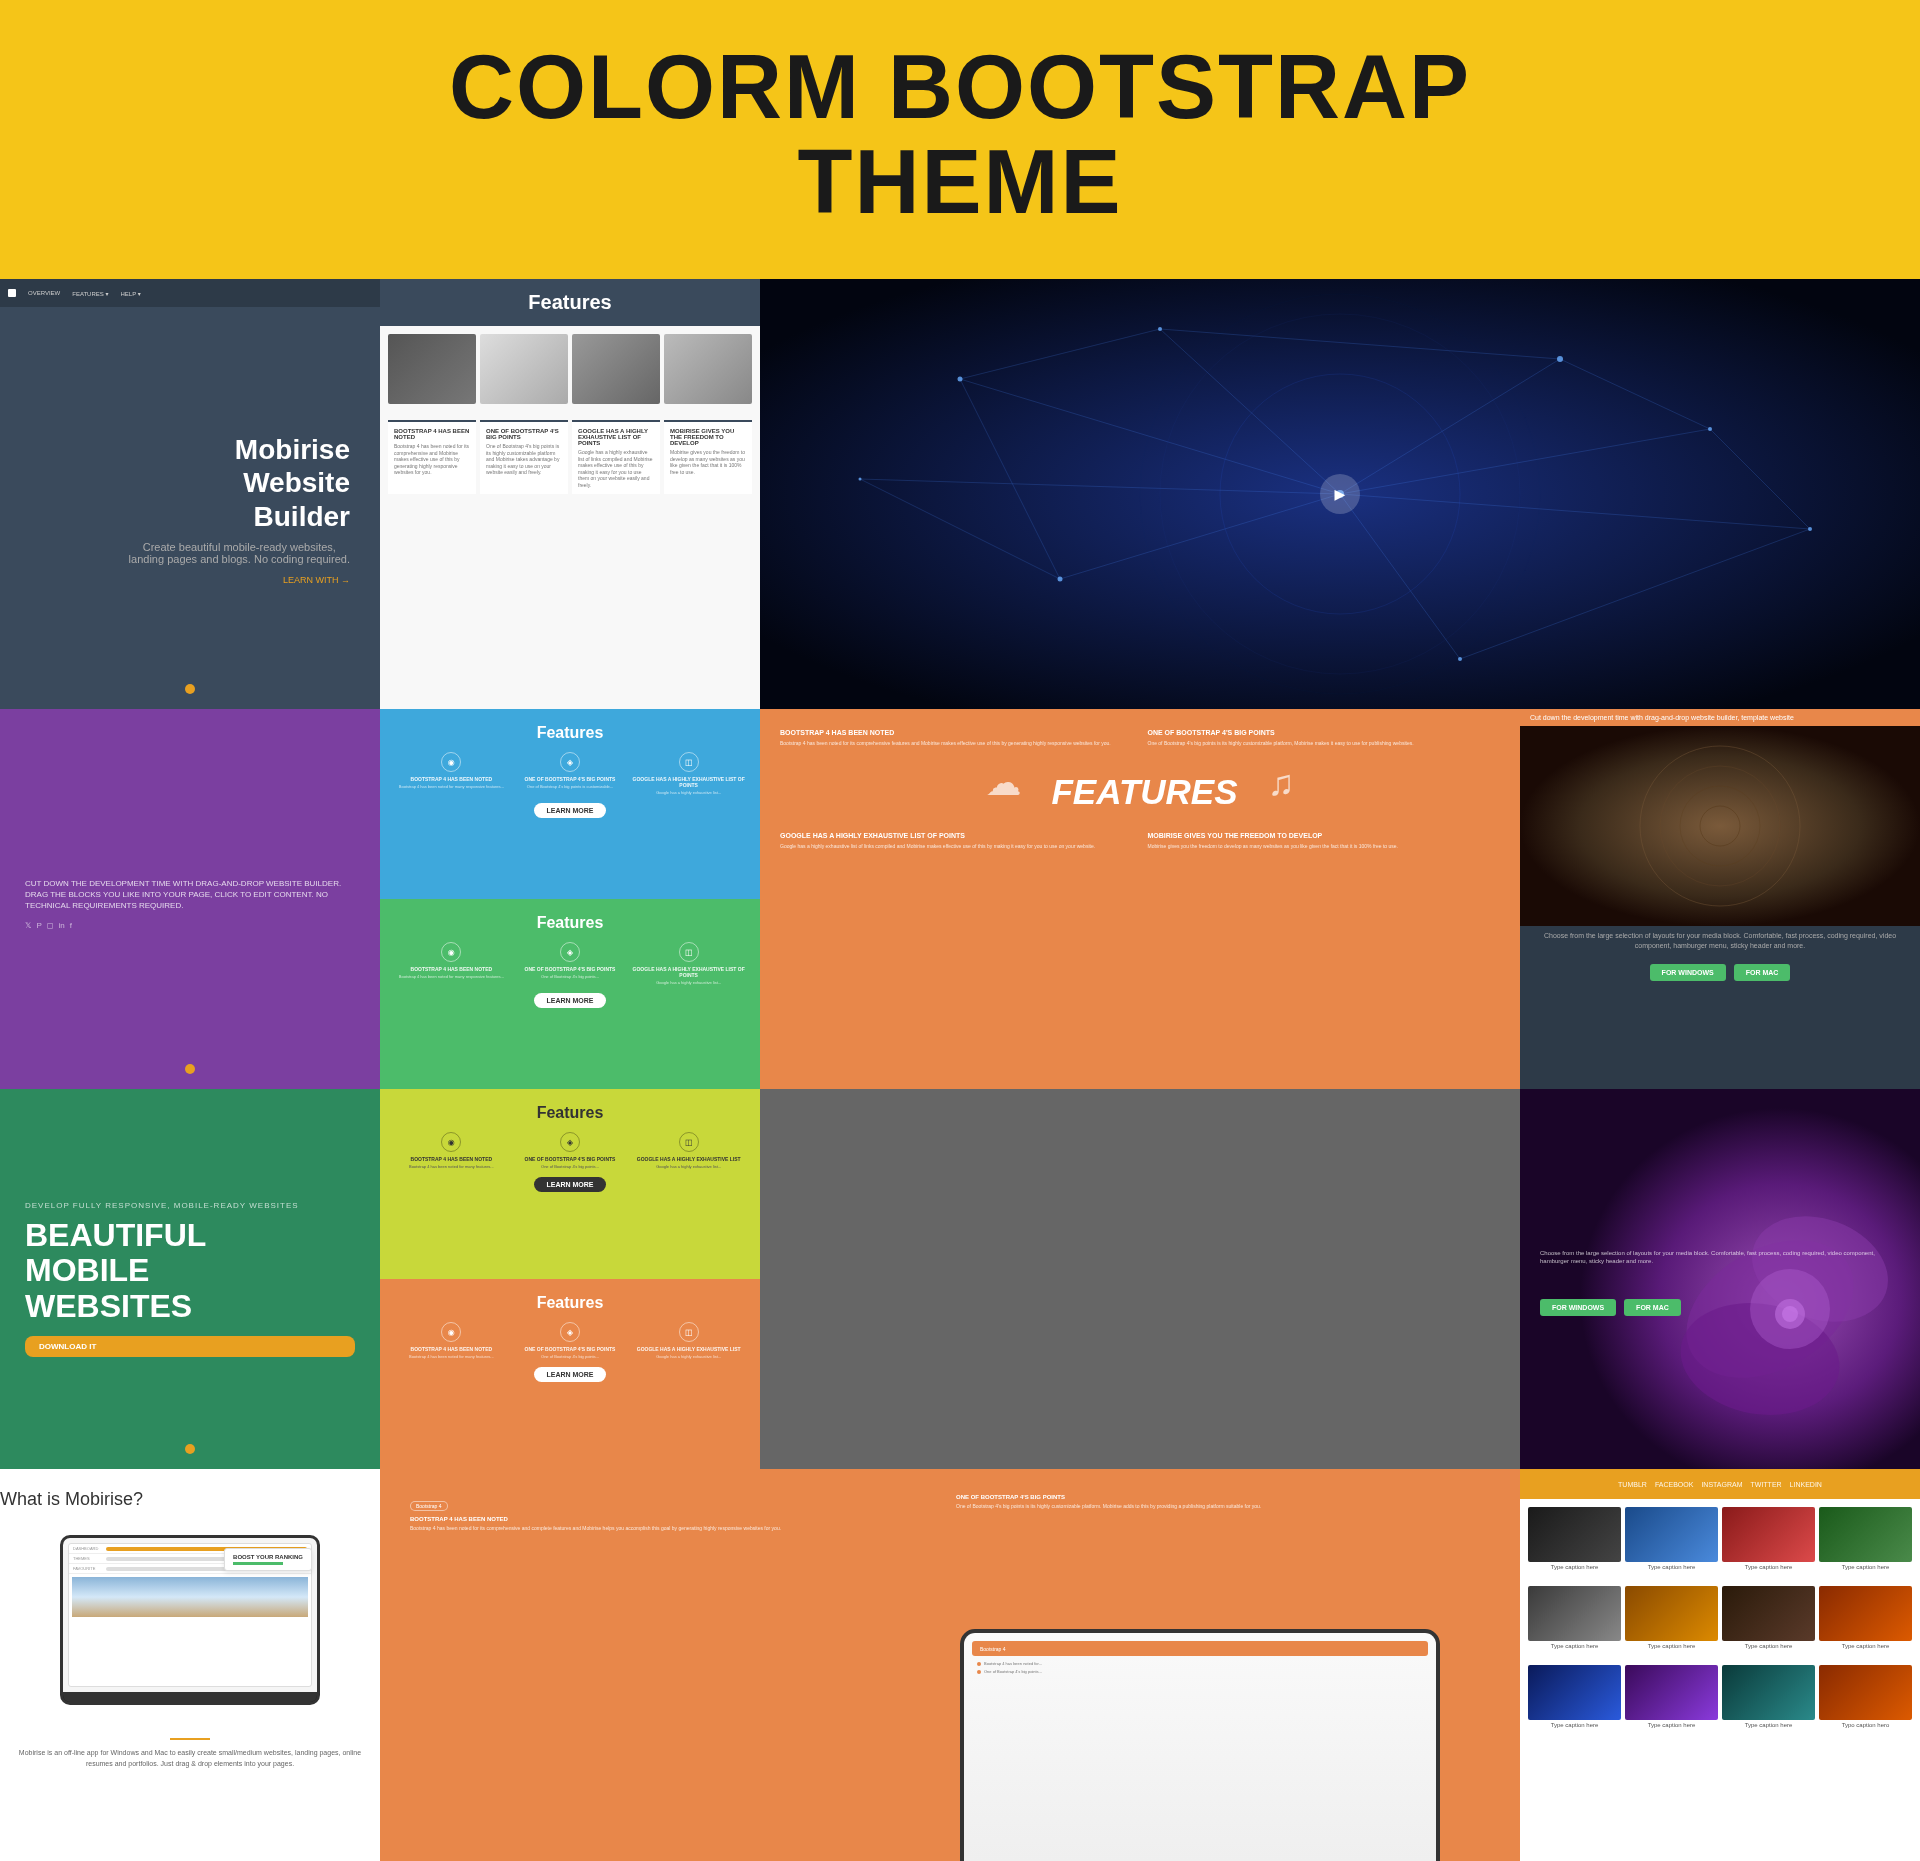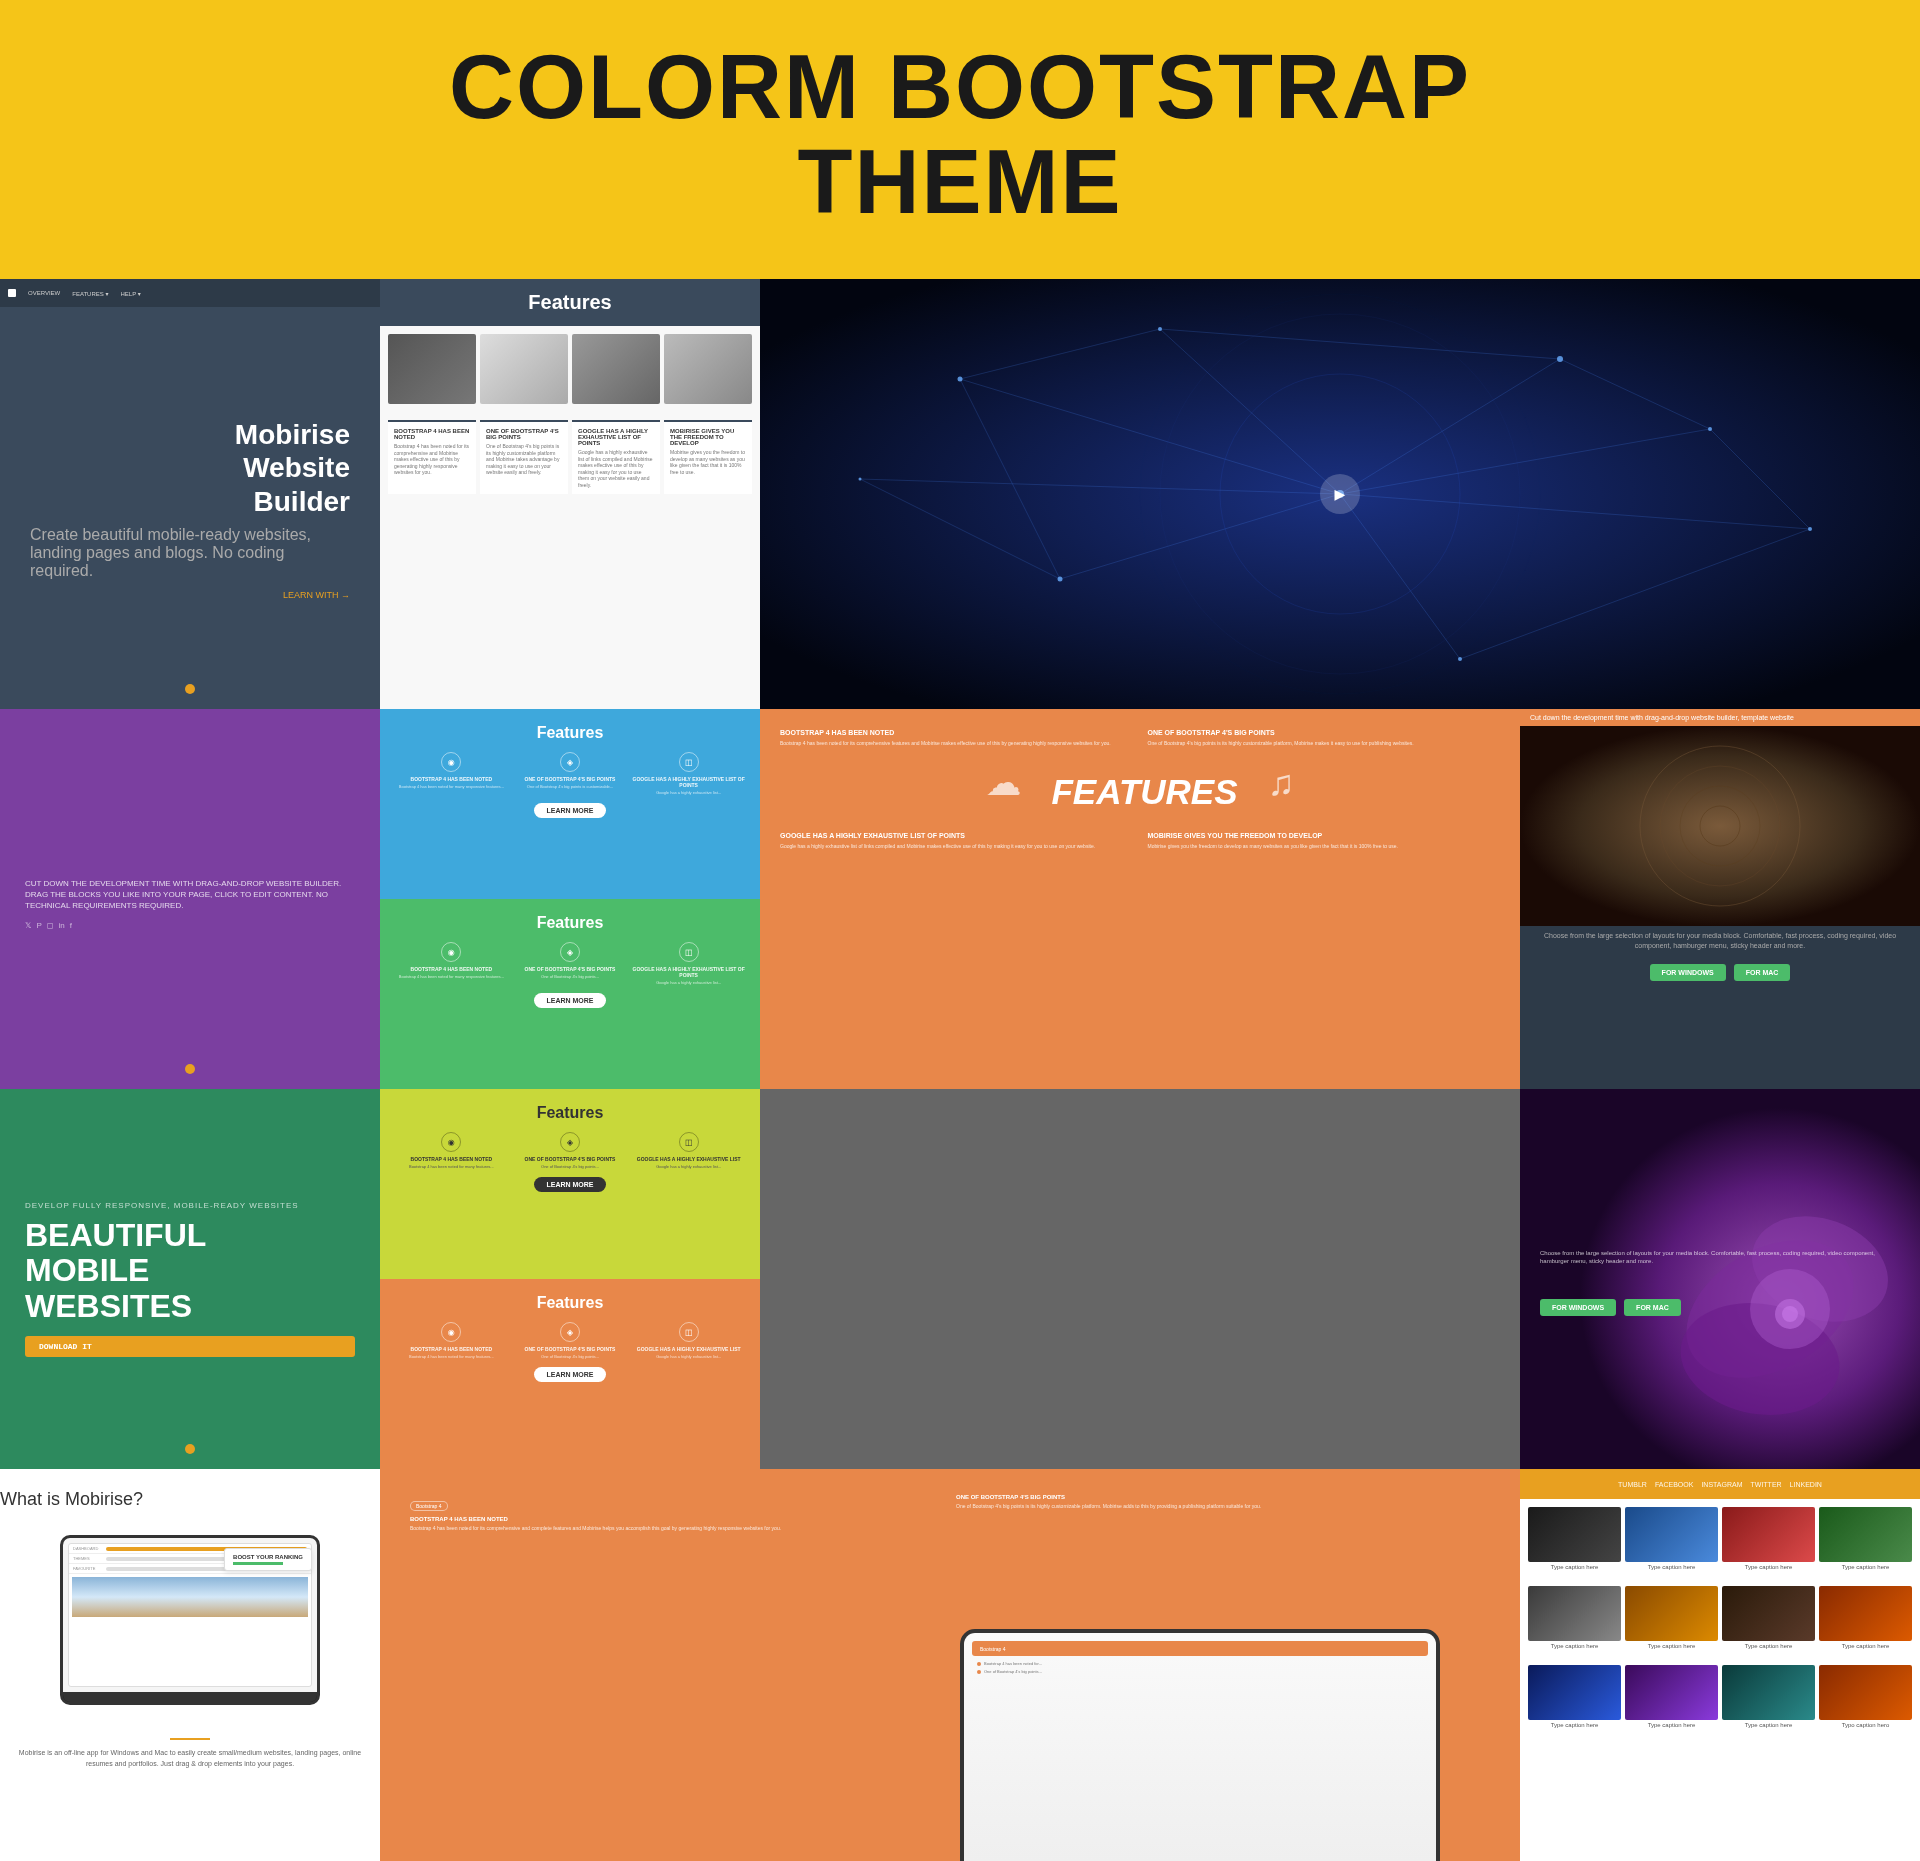--- a/index.html
+++ b/index.html
@@ -49,22 +49,22 @@
     }
     .block-mobirise-top .site-title {
       color: white;
       font-size: 28px;
       font-weight: bold;
       text-align: right;
       line-height: 1.2;
     }
     .block-mobirise-top .site-sub {
       color: #aaa;
-      font-size: 16px;
-      text-align: left;
+      font-size: 11px;
+      text-align: center;
       margin-top: 8px;
     }
     .block-mobirise-top .learn-more {
       color: #e8a020;
       font-size: 9px;
       margin-top: 10px;
       text-align: right;
     }
 
     
@@ -361,24 +361,23 @@
       line-height: 1.1;
       text-transform: uppercase;
     }
     .download-btn {
       display: inline-block;
       background: #e8a020;
       color: white;
       font-size: 8px;
       font-weight: bold;
       padding: 6px 14px;
-      border-radius: 3px;
+      border-radius: 8px;
       margin-top: 12px;
       text-transform: uppercase;
-      font-family: Liberation Mono, monospace;
     }
 
     
     .block-yellow-green-feat {
       position: absolute;
       top: 810px; left: 380px;
       width: 380px; height: 190px;
       background: #c8d83a;
     }
     

